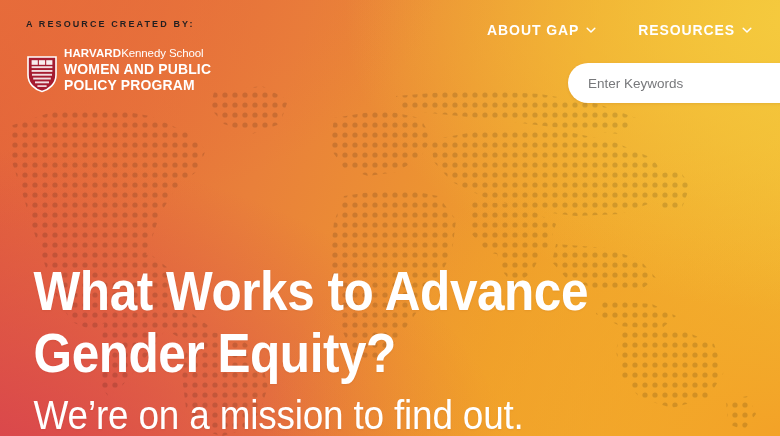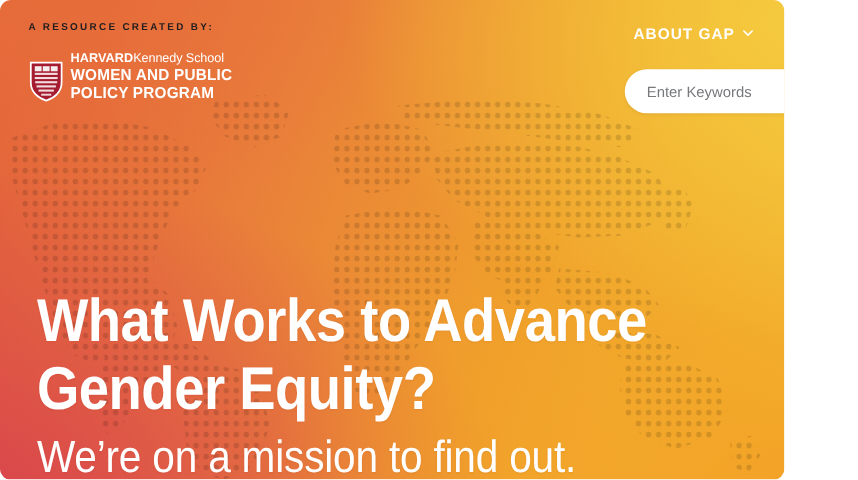--- a/index.html
+++ b/index.html
@@ -4,28 +4,27 @@
 <title>What Works to Advance Gender Equity</title>
 <style>
   * { margin:0; padding:0; box-sizing:border-box; }
   html, body {
     width:780px; height:436px; overflow:hidden;
     font-family:"Liberation Sans", sans-serif;
   }
 
   
   #hero {
-    position:relative; width:713px; height:436px; overflow:hidden;
+    position:relative; width:780px; height:436px; overflow:hidden;
     background:
       radial-gradient(115% 130% at 104% 4%,  #f5cb3e 0%, rgba(245,203,62,0) 52%),
       radial-gradient(120% 125% at 100% 100%, #f3a227 0%, rgba(243,162,39,0) 55%),
       radial-gradient(125% 135% at -6% 112%, #d8404f 0%, rgba(216,64,79,0) 58%),
       radial-gradient(120% 120% at -8% -12%, #e86f3a 0%, rgba(232,111,58,0) 55%),
       linear-gradient(108deg,#e25f3b 0%, #e9803a 34%, #efa02c 66%, #f3bf33 100%);
-    border-radius: 10px;
   }
 
   
   #dotmap { position:absolute; inset:0; z-index:1; }
   #dotmap svg { display:block; width:100%; height:100%; }
 
   
   #header {
     position:absolute; top:0; left:0; right:0; height:118px; z-index:4;
   }
@@ -192,20 +191,28 @@
 
     <nav id="nav">
       <div class="nav-item">
         <span class="nav-label">ABOUT GAP</span>
         <span class="chev">
           <svg viewBox="0 0 10 10" aria-hidden="true">
             <path d="M1.2,3.2 L5,7 L8.8,3.2" fill="none" stroke="#ffffff" stroke-width="1.5" stroke-linecap="round" stroke-linejoin="round"></path>
           </svg>
         </span>
       </div>
+      <div class="nav-item">
+        <span class="nav-label">RESOURCES</span>
+        <span class="chev">
+          <svg viewBox="0 0 10 10" aria-hidden="true">
+            <path d="M1.2,3.2 L5,7 L8.8,3.2" fill="none" stroke="#ffffff" stroke-width="1.5" stroke-linecap="round" stroke-linejoin="round"></path>
+          </svg>
+        </span>
+      </div>
     </nav>
 
     <div id="search-wrap">
       <input id="search-input" type="text" placeholder="Enter Keywords" style="">
     </div>
   </header>
 
   <div id="headline-block">
     <div class="h-line">What Works to Advance</div>
     <div class="h-line">Gender Equity?</div>

